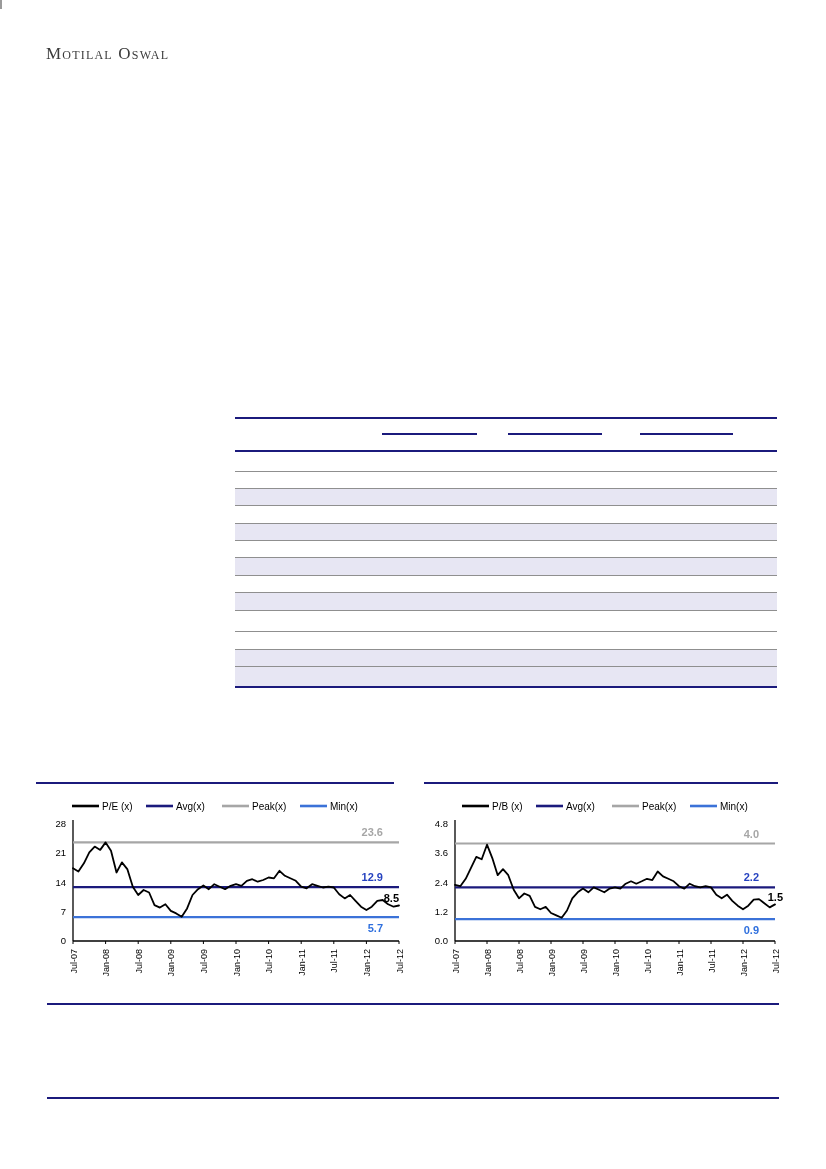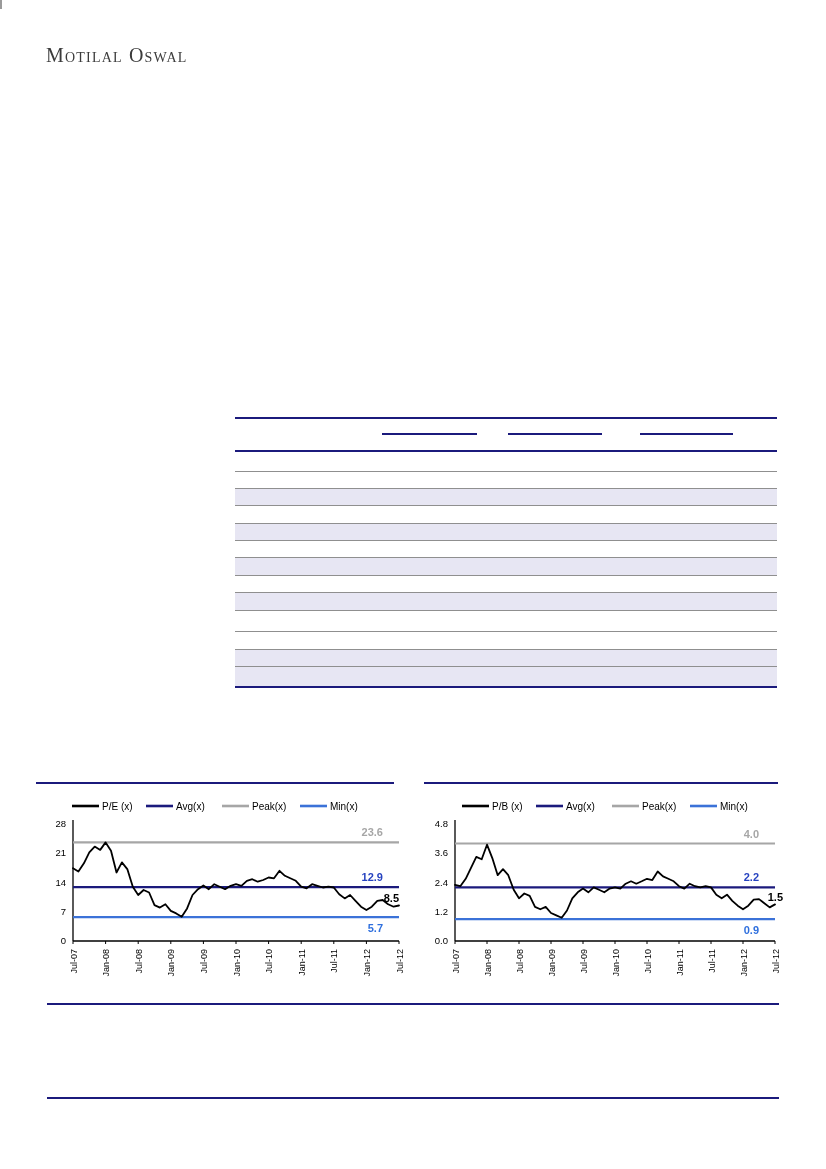--- a/index.html
+++ b/index.html
@@ -4,21 +4,21 @@
 <style>
   html,body{margin:0;padding:0;}
   body{
     width:826px;height:1169px;background:#ffffff;position:relative;
     font-family:"Liberation Sans", sans-serif;overflow:hidden;
   }
   .edge-mark{position:absolute;left:0;top:0;width:2px;height:9px;background:#9a9a9a;}
   .logo{
     position:absolute;left:46px;top:44px;
     font-family:"Liberation Serif", serif;
-    font-variant:small-caps;font-size:20px;letter-spacing:1.2px;
+    font-variant:small-caps;font-size:17px;letter-spacing:1.2px;
     color:#3b3b3b;
   }
   
   .table{
     position:absolute;left:235px;top:417px;width:542px;
     border-top:2px solid #1B1A7C;border-bottom:2px solid #1B1A7C;
   }
   .t-header{position:relative;height:31px;border-bottom:2px solid #1B1A7C;}
   .t-underline{position:absolute;top:14px;height:2px;background:#1B1A7C;}
   .u1{left:147px;width:95px}

